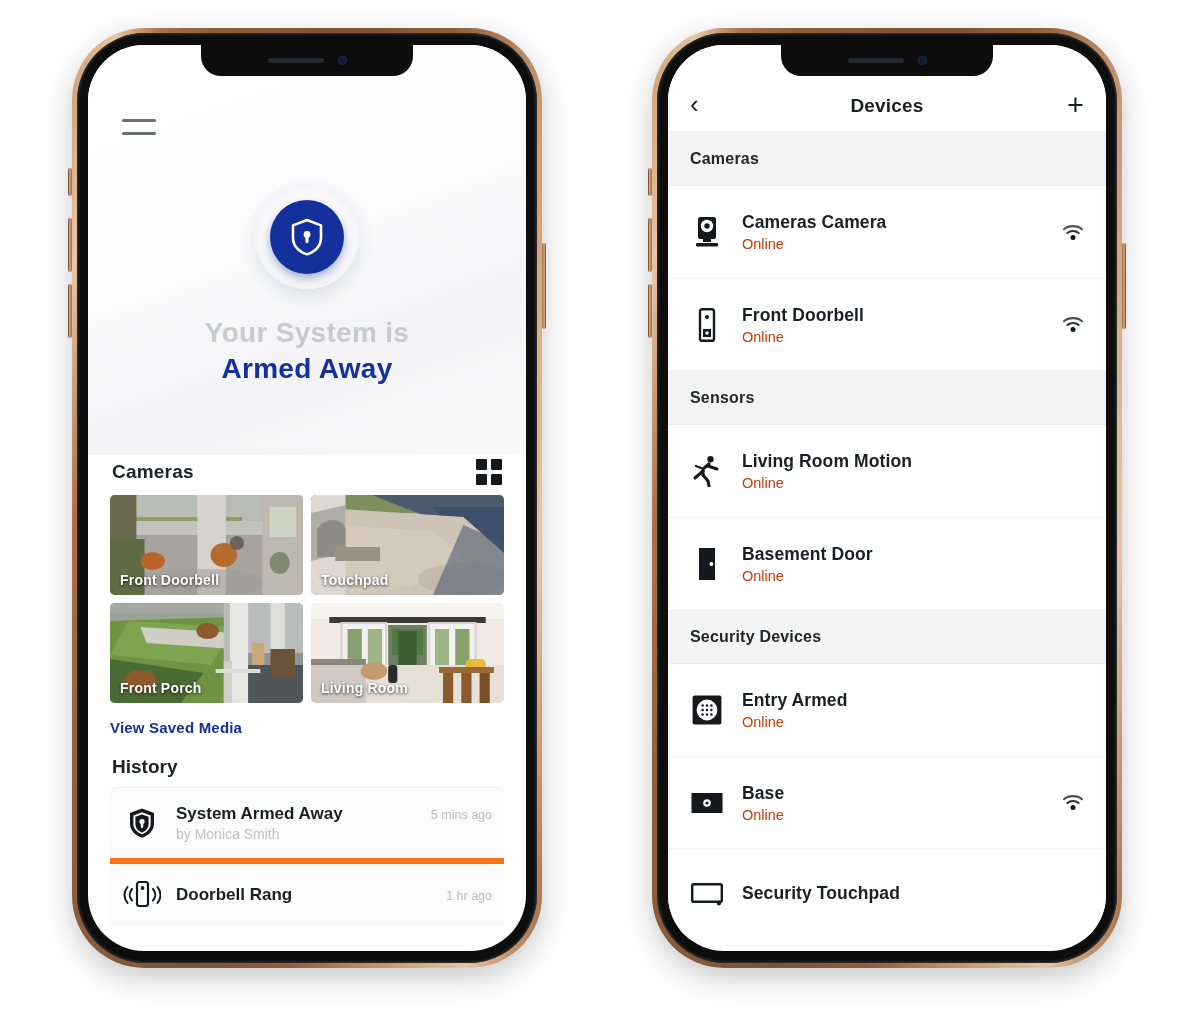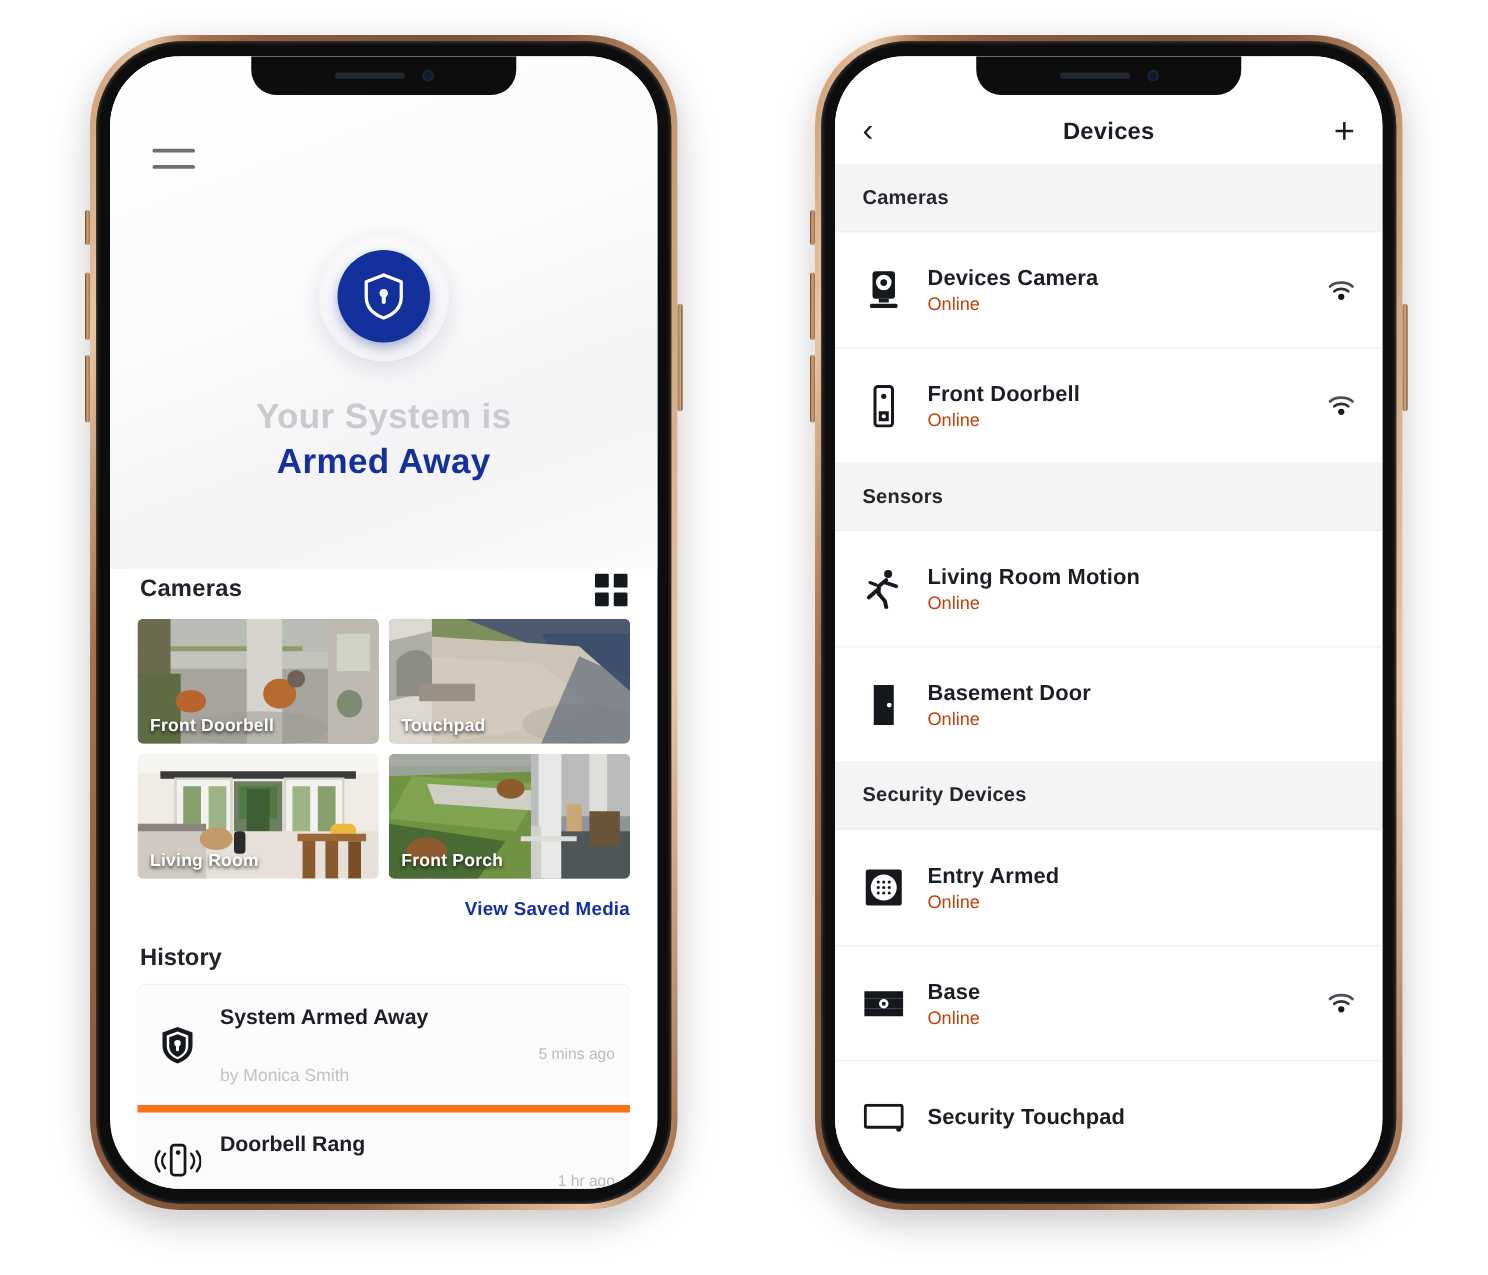--- a/index.html
+++ b/index.html
@@ -144,38 +144,38 @@
   }
   .cam-tile .label {
     position: absolute; left: 10px; bottom: 7px;
     color: #ffffff; font-size: 14px; font-weight: 700;
     text-shadow: 0 1px 3px rgba(0,0,0,.75);
     letter-spacing: .2px;
   }
   .cam-tile svg { display:block; width:100%; height:100%; }
 
   .view-media {
-    text-align: right; padding: 16px 0 14px 0;
+    text-align: left; padding: 16px 0 14px 0;
     color: #14309c; font-size: 15px; font-weight: 700; cursor: pointer;
     letter-spacing: .2px;
   }
 
   
   .hist-title { padding: 6px 24px 10px 24px; font-size: 19px; font-weight: 600; color: #20232a; }
   .hist-card {
     margin: 0 22px;
     background: #fbfbfb;
     border-radius: 6px 6px 0 0;
     box-shadow: 0 -1px 0 #f0f0f0;
   }
   .hist-row { display: flex; align-items: center; padding: 16px 12px; gap: 14px; cursor: pointer; }
   .hist-row + .hist-row { border-top: 6px solid #f97316; }
   .hist-icon { width: 40px; display: flex; align-items: center; justify-content: center; flex: 0 0 40px; }
   .hist-body { flex: 1; min-width: 0; }
-  .hist-line { display: flex; align-items: baseline; gap: 12px; flex-direction: column; }
+  .hist-line { display: flex; align-items: baseline; gap: 12px; }
   .hist-name { font-size: 17px; font-weight: 700; color: #1b1e24; }
   .hist-time { font-size: 12.5px; color: #bcbcbe; margin-left: auto; white-space: nowrap; }
   .hist-sub { font-size: 14px; color: #c2c2c4; margin-top: 2px; }
 
   
   .dev-header {
     height: 86px;
     display: flex; align-items: flex-end; padding: 0 22px 14px 22px;
     background: #fff;
     position: relative;
@@ -287,20 +287,44 @@
               <path d="M30 14 L150 22 L190 58 L190 100 L20 100 Z" fill="#cdc3b6"></path>
               <path d="M25 30 L120 36 L170 78 L40 100 L10 70 Z" fill="#d3c9bc"></path>
               <rect x="0" y="0" width="34" height="100" fill="#ddd9d2"></rect>
               <path d="M0 18 L34 10 L34 58 L0 66 Z" fill="#aeada6"></path>
               <path d="M6 34 C14 22 30 22 34 34 L34 62 L6 62 Z" fill="#8d8c85"></path>
               <rect x="24" y="52" width="44" height="14" fill="#9a9084"></rect>
               <ellipse cx="150" cy="84" rx="45" ry="16" fill="#bdb2a4" opacity=".6"></ellipse>
               <path d="M150 30 L190 48 L190 100 L120 100 Z" fill="#46556d" opacity=".55"></path>
             </svg>
             <span class="label">Touchpad</span>
+          </div>
+
+          <div class="cam-tile">
+            <svg viewBox="0 0 190 100" preserveAspectRatio="none">
+              <rect width="190" height="100" fill="#8e9a8a"></rect>
+              <rect x="0" y="0" width="122" height="22" fill="#a5a9a2"></rect>
+              <rect x="0" y="10" width="122" height="16" fill="#9aa496"></rect>
+              <path d="M0 18 L122 14 L122 100 L0 100 Z" fill="#6f9243"></path>
+              <path d="M18 18 L122 24 L100 62 L0 52 Z" fill="#7fa34e"></path>
+              <path d="M30 24 L122 30 L122 46 L36 40 Z" fill="#cfcec6"></path>
+              <path d="M0 56 L92 70 L70 100 L0 100 Z" fill="#4a6b33"></path>
+              <ellipse cx="30" cy="78" rx="16" ry="11" fill="#8d5b2e"></ellipse>
+              <ellipse cx="96" cy="28" rx="11" ry="8" fill="#8d5b2e"></ellipse>
+              <rect x="112" y="0" width="78" height="100" fill="#b9bcbb"></rect>
+              <rect x="118" y="0" width="18" height="100" fill="#e7e7e5"></rect>
+              <rect x="158" y="0" width="14" height="66" fill="#dededa"></rect>
+              <rect x="136" y="50" width="54" height="50" fill="#8f9596"></rect>
+              <rect x="136" y="62" width="54" height="38" fill="#4e5658"></rect>
+              <rect x="158" y="46" width="24" height="28" fill="#6a5438"></rect>
+              <rect x="140" y="40" width="12" height="22" fill="#c9a878"></rect>
+              <rect x="112" y="58" width="8" height="42" fill="#cfcfcb"></rect>
+              <rect x="104" y="66" width="44" height="4" fill="#dcdcd8"></rect>
+            </svg>
+            <span class="label">Front Porch</span>
           </div>
 
           <div class="cam-tile">
             <svg viewBox="0 0 190 100" preserveAspectRatio="none">
               <rect width="190" height="100" fill="#efeae4"></rect>
               <rect x="0" y="0" width="190" height="16" fill="#f6f4f1"></rect>
               <rect x="18" y="14" width="154" height="6" fill="#3a3a3a"></rect>
               <rect x="30" y="20" width="44" height="52" fill="#f3f1ee" stroke="#d6d2cc" stroke-width="2"></rect>
               <rect x="116" y="20" width="46" height="52" fill="#f3f1ee" stroke="#d6d2cc" stroke-width="2"></rect>
               <rect x="76" y="22" width="38" height="42" fill="#6c7f63"></rect>
@@ -317,44 +341,20 @@
               <rect x="76" y="62" width="9" height="18" rx="3" fill="#2b2b2b"></rect>
               <rect x="152" y="56" width="20" height="12" rx="5" fill="#e8b93c"></rect>
               <rect x="130" y="68" width="10" height="32" fill="#8a5a2e"></rect>
               <rect x="148" y="66" width="10" height="34" fill="#8a5a2e"></rect>
               <rect x="166" y="70" width="10" height="30" fill="#7a4f28"></rect>
               <rect x="126" y="64" width="54" height="6" fill="#9a6836"></rect>
             </svg>
             <span class="label">Living Room</span>
           </div>
 
-          <div class="cam-tile">
-            <svg viewBox="0 0 190 100" preserveAspectRatio="none">
-              <rect width="190" height="100" fill="#8e9a8a"></rect>
-              <rect x="0" y="0" width="122" height="22" fill="#a5a9a2"></rect>
-              <rect x="0" y="10" width="122" height="16" fill="#9aa496"></rect>
-              <path d="M0 18 L122 14 L122 100 L0 100 Z" fill="#6f9243"></path>
-              <path d="M18 18 L122 24 L100 62 L0 52 Z" fill="#7fa34e"></path>
-              <path d="M30 24 L122 30 L122 46 L36 40 Z" fill="#cfcec6"></path>
-              <path d="M0 56 L92 70 L70 100 L0 100 Z" fill="#4a6b33"></path>
-              <ellipse cx="30" cy="78" rx="16" ry="11" fill="#8d5b2e"></ellipse>
-              <ellipse cx="96" cy="28" rx="11" ry="8" fill="#8d5b2e"></ellipse>
-              <rect x="112" y="0" width="78" height="100" fill="#b9bcbb"></rect>
-              <rect x="118" y="0" width="18" height="100" fill="#e7e7e5"></rect>
-              <rect x="158" y="0" width="14" height="66" fill="#dededa"></rect>
-              <rect x="136" y="50" width="54" height="50" fill="#8f9596"></rect>
-              <rect x="136" y="62" width="54" height="38" fill="#4e5658"></rect>
-              <rect x="158" y="46" width="24" height="28" fill="#6a5438"></rect>
-              <rect x="140" y="40" width="12" height="22" fill="#c9a878"></rect>
-              <rect x="112" y="58" width="8" height="42" fill="#cfcfcb"></rect>
-              <rect x="104" y="66" width="44" height="4" fill="#dcdcd8"></rect>
-            </svg>
-            <span class="label">Front Porch</span>
-          </div>
-
         </div>
 
         <div class="view-media">View Saved Media</div>
       </div>
 
       <div>
         <div class="hist-title">History</div>
         <div class="hist-card">
 
           <div class="hist-row">
@@ -427,21 +427,21 @@
         <div class="dev-ico">
           <svg width="26" height="32" viewBox="0 0 26 32" aria-hidden="true">
             <rect x="4" y="1" width="18" height="22" rx="2.6" fill="#15181d"></rect>
             <circle cx="13" cy="10" r="6.2" fill="#ffffff"></circle>
             <circle cx="13" cy="10" r="2.7" fill="#15181d"></circle>
             <rect x="9" y="23" width="8" height="3" fill="#15181d"></rect>
             <rect x="2" y="27" width="22" height="3.4" rx="1.2" fill="#15181d"></rect>
           </svg>
         </div>
         <div class="dev-txt">
-          <div class="dev-name">Devices Camera</div>
+          <div class="dev-name">Cameras Camera</div>
           <div class="dev-state">Online</div>
         </div>
         <div class="dev-wifi">
           <svg width="22" height="17" viewBox="0 0 22 17" aria-hidden="true">
             <path d="M2 5.2 C6.4 1.1 15.6 1.1 20 5.2" stroke="#4c4f55" stroke-width="2.1" fill="none" stroke-linecap="round"></path>
             <path d="M5.4 9 C8.2 6.4 13.8 6.4 16.6 9" stroke="#2f3237" stroke-width="2.1" fill="none" stroke-linecap="round"></path>
             <circle cx="11" cy="13.4" r="2.5" fill="#15181d"></circle>
           </svg>
         </div>
       </div>

